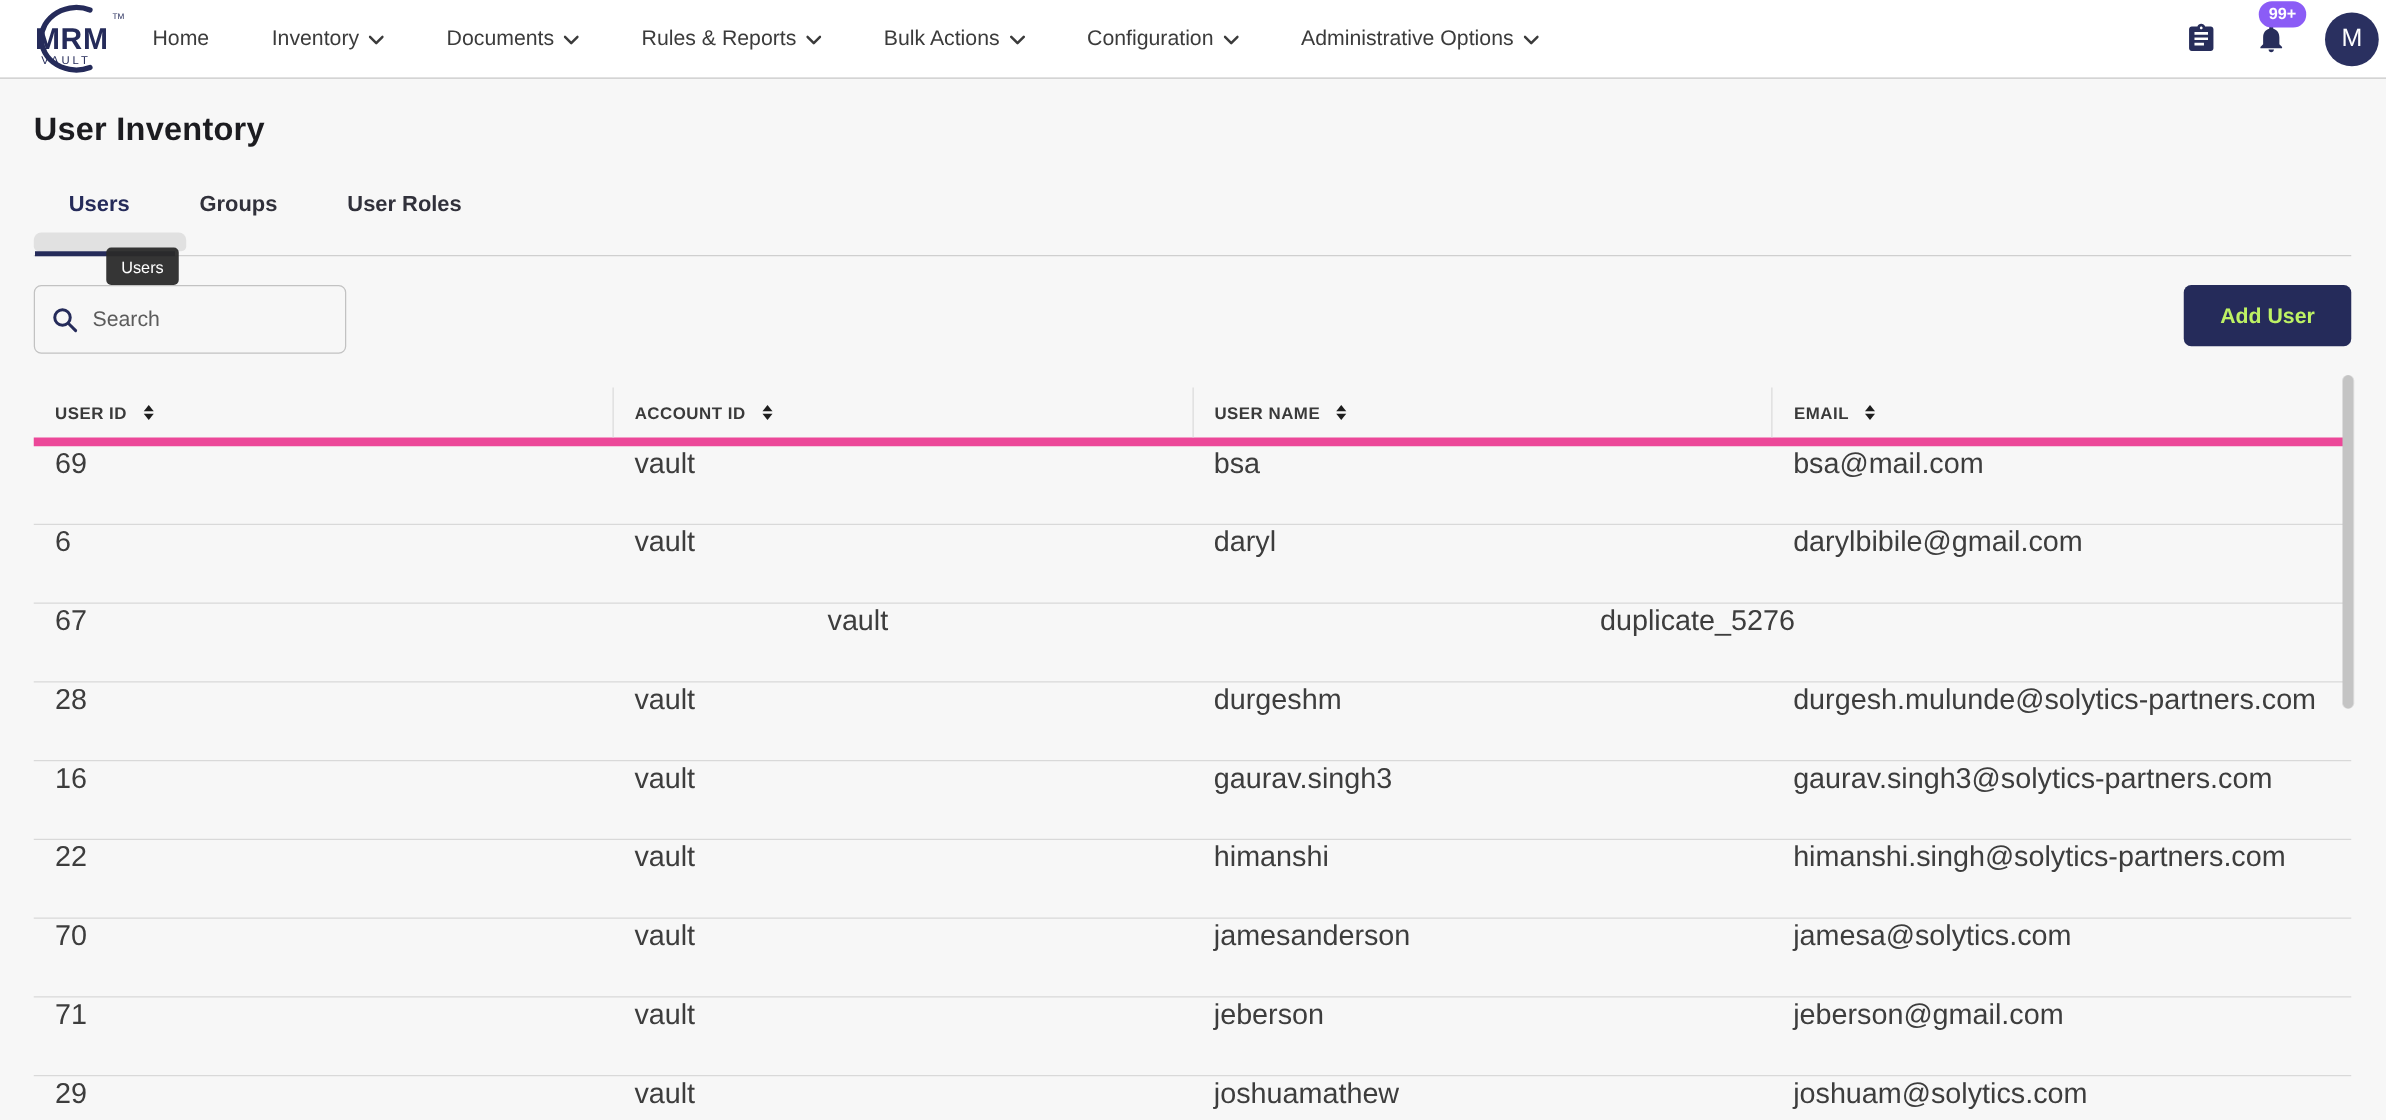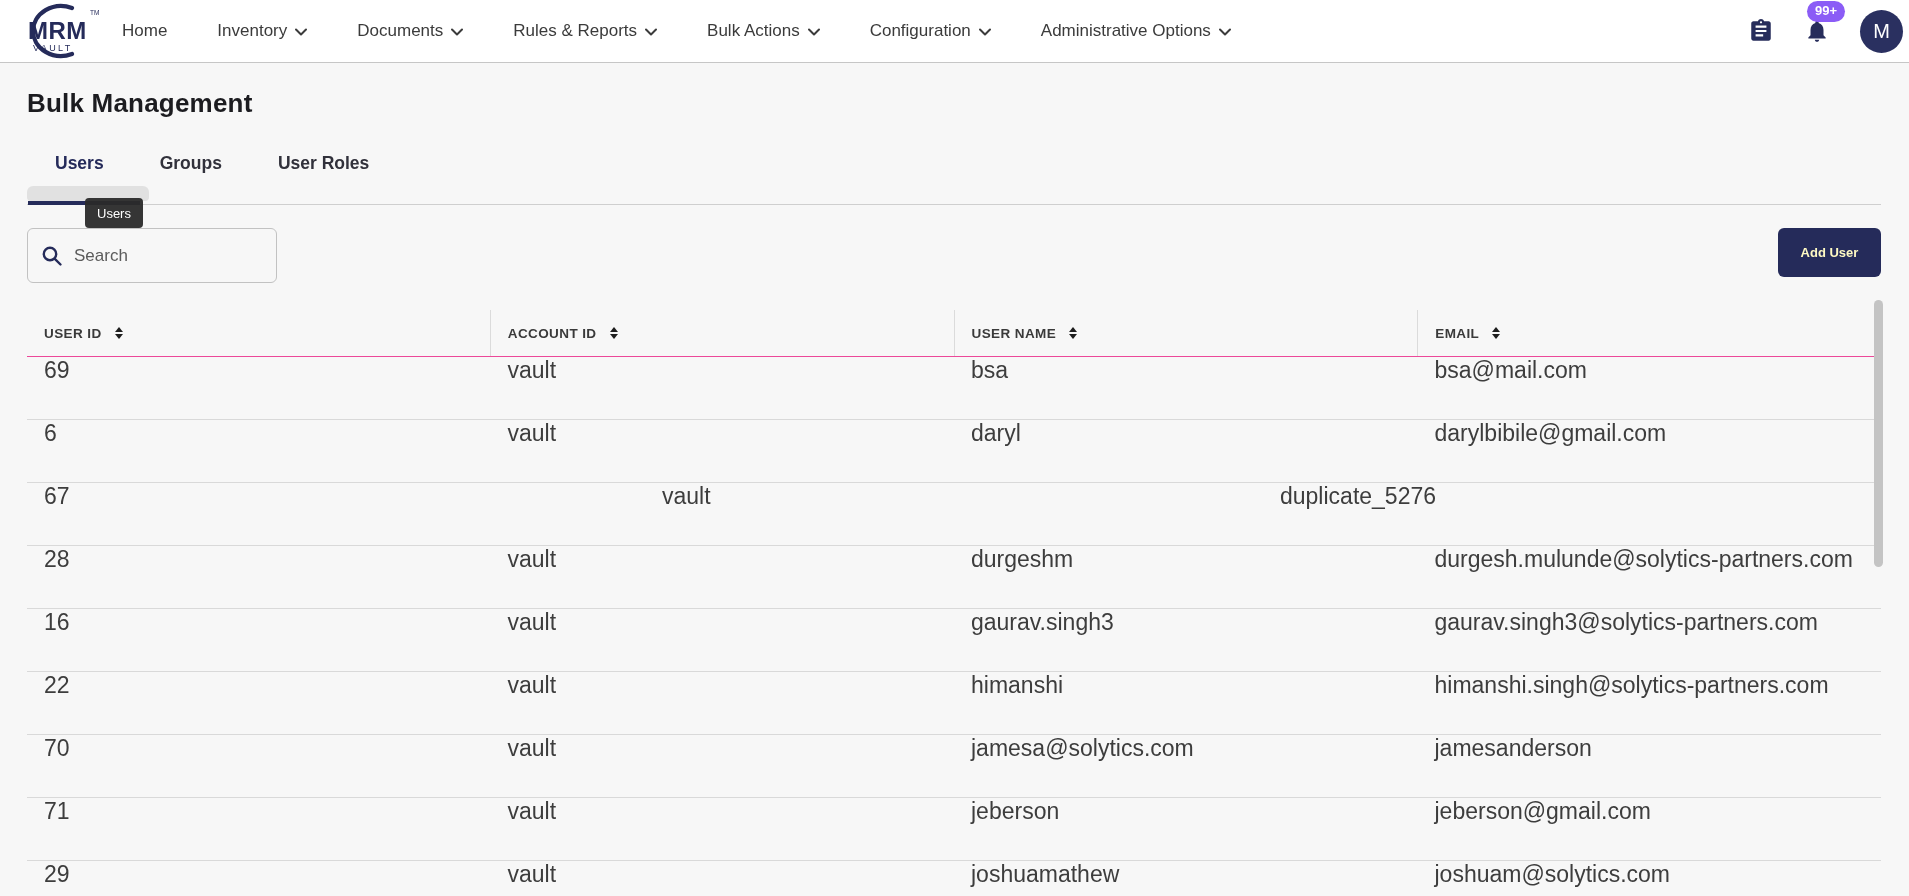--- a/index.html
+++ b/index.html
@@ -57,27 +57,27 @@
     width:250px; height:55px; border:1px solid #c2c2c2; border-radius:6px;
     display:flex; align-items:center; padding:0 10px 0 13px; gap:9px; background:transparent;
   }
   .searchbox svg { flex:none; }
   .searchbox input {
     border:none; outline:none; background:transparent; width:100%;
     font-family:"Liberation Sans", sans-serif; font-size:17px; color:#444;
   }
   .searchbox input::placeholder { color:#5b5b5b; opacity:1; }
   .add-user-btn {
-    width:103px; height:49px; background:#252b5a; border:none; border-radius:6px;
-    color:#fef9c3; font-family:"Liberation Sans", sans-serif; font-size:13px; font-weight:bold; cursor:pointer;
+    width:134px; height:49px; background:#252b5a; border:none; border-radius:6px;
+    color:#bef264; font-family:"Liberation Sans", sans-serif; font-size:17px; font-weight:bold; cursor:pointer;
   }
 
   
   .table { margin-top:27px; }
-  .thead { display:flex; height:47px; border-bottom:1px solid #ec4899; }
+  .thead { display:flex; height:47px; border-bottom:7px solid #ec4899; }
   .th {
     flex:1; display:flex; align-items:center; padding-left:17px; height:100%;
     border-left:1px solid #dbdbdb; font-size:13.5px; font-weight:bold; color:#3a3a3a; letter-spacing:0.4px;
     cursor:pointer;
   }
   .th:first-child { border-left:none; }
   .sort { display:flex; flex-direction:column; gap:2px; margin-left:13px; cursor:pointer; }
   .tri-up { width:0; height:0; border-left:4.5px solid transparent; border-right:4.5px solid transparent; border-bottom:5px solid #1e1e1e; }
   .tri-down { width:0; height:0; border-left:4.5px solid transparent; border-right:4.5px solid transparent; border-top:5px solid #1e1e1e; }
 
@@ -152,21 +152,21 @@
       <svg width="26" height="26" viewBox="0 0 24 24">
         <path fill="#272d5b" d="M12 22c1.1 0 2-.9 2-2h-4c0 1.1.9 2 2 2zm6-6v-5c0-3.07-1.64-5.64-4.5-6.32V4c0-.83-.67-1.5-1.5-1.5s-1.5.67-1.5 1.5v.68C7.63 5.36 6 7.92 6 11v5l-2 2v1h16v-1l-2-2z"></path>
       </svg>
       <span class="badge">99+</span>
     </div>
     <div class="avatar">M</div>
   </div>
 </header>
 
 <main>
-  <h1 class="page-title">Bulk Management</h1>
+  <h1 class="page-title">User Inventory</h1>
 
   <div class="tabs">
     <div class="tab-blob"></div>
     <div class="tab-list">
         <div class="tab active">
     <span>Users</span>
   </div>
         <div class="tab">
     <span>Groups</span>
   </div>
@@ -253,22 +253,22 @@
   </div>
         <div class="trow">
     <div class="td">22</div>
     <div class="td">vault</div>
     <div class="td">himanshi</div>
     <div class="td">himanshi.singh@solytics-partners.com</div>
   </div>
         <div class="trow">
     <div class="td">70</div>
     <div class="td">vault</div>
+    <div class="td">jamesanderson</div>
     <div class="td">jamesa@solytics.com</div>
-    <div class="td">jamesanderson</div>
   </div>
         <div class="trow">
     <div class="td">71</div>
     <div class="td">vault</div>
     <div class="td">jeberson</div>
     <div class="td">jeberson@gmail.com</div>
   </div>
         <div class="trow">
     <div class="td">29</div>
     <div class="td">vault</div>

